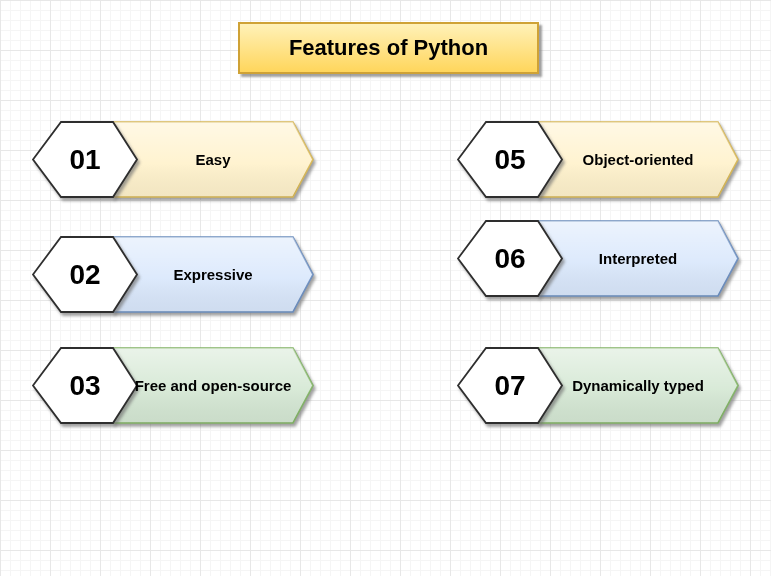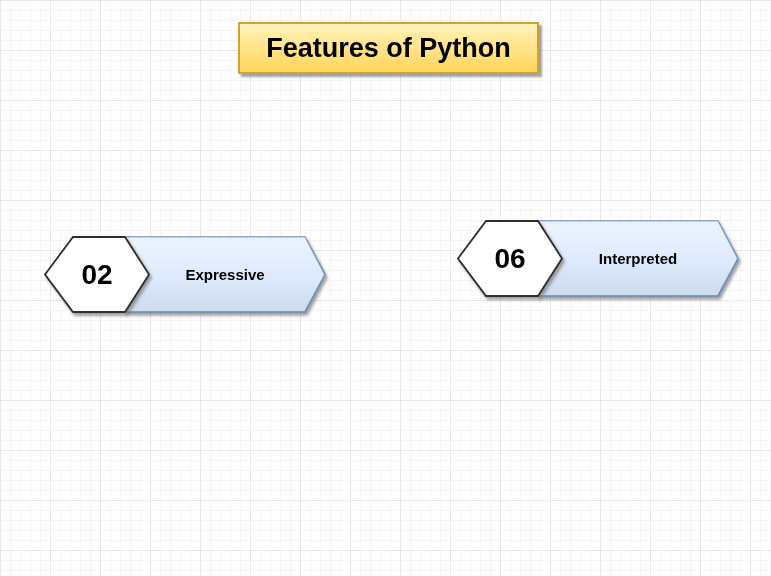--- a/index.html
+++ b/index.html
@@ -19,21 +19,21 @@
   }
   .title-box {
     position: absolute;
     left: 238px; top: 22px;
     width: 301px; height: 52px;
     box-sizing: border-box;
     border: 2px solid var(--title_border);
     background: linear-gradient(180deg, var(--title_fill_top), var(--title_fill_bottom));
     box-shadow: 3px 3px 2px var(--shadow);
     display: flex; align-items: center; justify-content: center;
-    font-size: 27px; font-weight: bold; color: var(--text);
+    font-size: 22px; font-weight: bold; color: var(--text);
   }
   .item { position: absolute; width: 292px; height: 88px; }
   .item svg { display: block; }
   .banner { stroke-width: 1.6; filter: drop-shadow(2.5px 3px 1.5px var(--shadow)); }
   .banner-shine { pointer-events: none; }
   .hex { stroke-width: 1.8; filter: drop-shadow(2.5px 3px 1.5px var(--shadow)); }
   .num {
     font-family: "Liberation Sans", sans-serif;
     font-size: 28px; font-weight: bold; fill: var(--text);
   }
@@ -54,39 +54,75 @@
         <stop offset="0.55" stop-color="#ffffff" stop-opacity="0.08"></stop>
         <stop offset="1" stop-color="#000000" stop-opacity="0.05"></stop>
       </linearGradient>
     </defs>
   </svg>
 
   <div class="title-box">
     <span>Features of Python</span>
   </div>
 
+  <div class="item" style="left:28px; top:117px">
+    <svg width="292" height="88" viewBox="0 0 292 88">
+      <polygon class="banner" points="85,5 265,5 285,42.5 265,80 85,80" fill="#FFF2CC" stroke="#D6B656"></polygon>
+      <polygon class="banner-shine" points="85,5 265,5 285,42.5 265,80 85,80" fill="url(#shine)"></polygon>
+      <polygon class="hex" points="5,42.5 33,5 85,5 109,42.5 85,80 33,80" fill="#FFFFFF" stroke="#2E2E2E"></polygon>
+      <text class="num" x="57" y="42.5" text-anchor="middle" dominant-baseline="central">01</text>
+      <text class="label" x="185" y="42.5" text-anchor="middle" dominant-baseline="central">Easy</text>
+    </svg>
+  </div>
 
-  <div class="item" style="left:40px; top:232px">
+  <div class="item" style="left:28px; top:232px">
     <svg width="292" height="88" viewBox="0 0 292 88">
       <polygon class="banner" points="85,5 265,5 285,42.5 265,80 85,80" fill="#DAE8FC" stroke="#6C8EBF"></polygon>
       <polygon class="banner-shine" points="85,5 265,5 285,42.5 265,80 85,80" fill="url(#shine)"></polygon>
       <polygon class="hex" points="5,42.5 33,5 85,5 109,42.5 85,80 33,80" fill="#FFFFFF" stroke="#2E2E2E"></polygon>
       <text class="num" x="57" y="42.5" text-anchor="middle" dominant-baseline="central">02</text>
       <text class="label" x="185" y="42.5" text-anchor="middle" dominant-baseline="central">Expressive</text>
     </svg>
   </div>
 
+  <div class="item" style="left:28px; top:343px">
+    <svg width="292" height="88" viewBox="0 0 292 88">
+      <polygon class="banner" points="85,5 265,5 285,42.5 265,80 85,80" fill="#D5E8D4" stroke="#82B366"></polygon>
+      <polygon class="banner-shine" points="85,5 265,5 285,42.5 265,80 85,80" fill="url(#shine)"></polygon>
+      <polygon class="hex" points="5,42.5 33,5 85,5 109,42.5 85,80 33,80" fill="#FFFFFF" stroke="#2E2E2E"></polygon>
+      <text class="num" x="57" y="42.5" text-anchor="middle" dominant-baseline="central">03</text>
+      <text class="label" x="185" y="42.5" text-anchor="middle" dominant-baseline="central">Free and open-source</text>
+    </svg>
+  </div>
 
 
+  <div class="item" style="left:453px; top:117px">
+    <svg width="292" height="88" viewBox="0 0 292 88">
+      <polygon class="banner" points="85,5 265,5 285,42.5 265,80 85,80" fill="#FFF2CC" stroke="#D6B656"></polygon>
+      <polygon class="banner-shine" points="85,5 265,5 285,42.5 265,80 85,80" fill="url(#shine)"></polygon>
+      <polygon class="hex" points="5,42.5 33,5 85,5 109,42.5 85,80 33,80" fill="#FFFFFF" stroke="#2E2E2E"></polygon>
+      <text class="num" x="57" y="42.5" text-anchor="middle" dominant-baseline="central">05</text>
+      <text class="label" x="185" y="42.5" text-anchor="middle" dominant-baseline="central">Object-oriented</text>
+    </svg>
+  </div>
 
   <div class="item" style="left:453px; top:216px">
     <svg width="292" height="88" viewBox="0 0 292 88">
       <polygon class="banner" points="85,5 265,5 285,42.5 265,80 85,80" fill="#DAE8FC" stroke="#6C8EBF"></polygon>
       <polygon class="banner-shine" points="85,5 265,5 285,42.5 265,80 85,80" fill="url(#shine)"></polygon>
       <polygon class="hex" points="5,42.5 33,5 85,5 109,42.5 85,80 33,80" fill="#FFFFFF" stroke="#2E2E2E"></polygon>
       <text class="num" x="57" y="42.5" text-anchor="middle" dominant-baseline="central">06</text>
       <text class="label" x="185" y="42.5" text-anchor="middle" dominant-baseline="central">Interpreted</text>
     </svg>
   </div>
 
+  <div class="item" style="left:453px; top:343px">
+    <svg width="292" height="88" viewBox="0 0 292 88">
+      <polygon class="banner" points="85,5 265,5 285,42.5 265,80 85,80" fill="#D5E8D4" stroke="#82B366"></polygon>
+      <polygon class="banner-shine" points="85,5 265,5 285,42.5 265,80 85,80" fill="url(#shine)"></polygon>
+      <polygon class="hex" points="5,42.5 33,5 85,5 109,42.5 85,80 33,80" fill="#FFFFFF" stroke="#2E2E2E"></polygon>
+      <text class="num" x="57" y="42.5" text-anchor="middle" dominant-baseline="central">07</text>
+      <text class="label" x="185" y="42.5" text-anchor="middle" dominant-baseline="central">Dynamically typed</text>
+    </svg>
+  </div>
 
 
 </div>
 
 </body></html>

